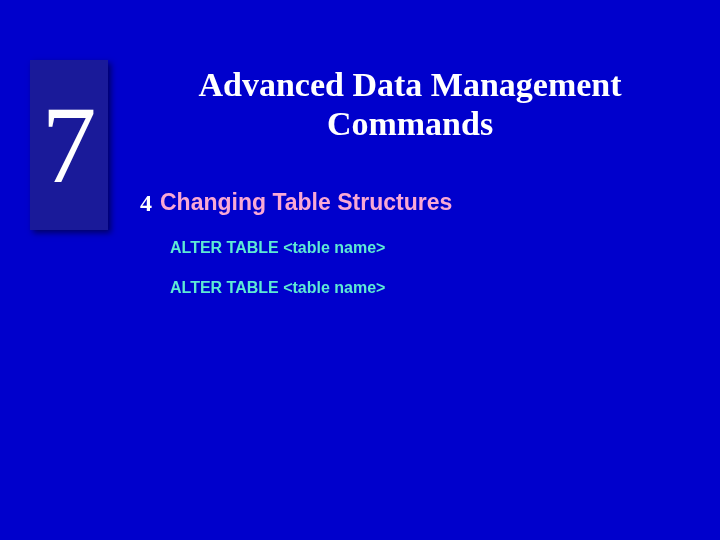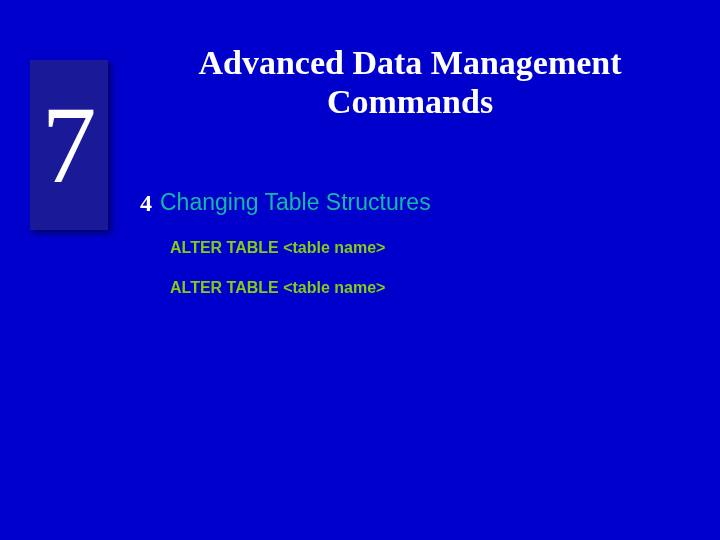--- a/index.html
+++ b/index.html
@@ -30,21 +30,21 @@
     }
     .slide-number {
       font-family: 'Times New Roman', Times, serif;
       font-size: 110px;
       font-weight: normal;
       color: #ffffff;
     }
     .title {
       position: absolute;
       left: 140px;
-      top: 43px;
+      top: 65px;
       width: 540px;
       font-family: 'Times New Roman', Times, serif;
       font-size: 34px;
       font-weight: bold;
       color: #ffffff;
       text-align: center;
       line-height: 1.15;
     }
     .content {
       position: absolute;
@@ -61,29 +61,29 @@
       font-family: 'Times New Roman', serif;
       font-size: 24px;
       font-weight: bold;
       color: #ffffff;
       margin-right: 8px;
       line-height: 1.1;
     }
     .bullet-text {
       font-family: Arial, Helvetica, sans-serif;
       font-size: 23px;
-      font-weight: normal;
-      color: #14b8a6;
+      font-weight: bold;
+      color: #f9a8d4;
       line-height: 1.1;
     }
     .code-block {
       font-family: Arial, Helvetica, sans-serif;
       font-size: 16px;
       font-weight: bold;
-      color: #84cc16;
+      color: #5eead4;
       margin-left: 30px;
       margin-bottom: 20px;
       line-height: 1.25;
     }
     .code-indent {
       padding-left: 36px;
       display: block;
     }
   </style>
 </head>

